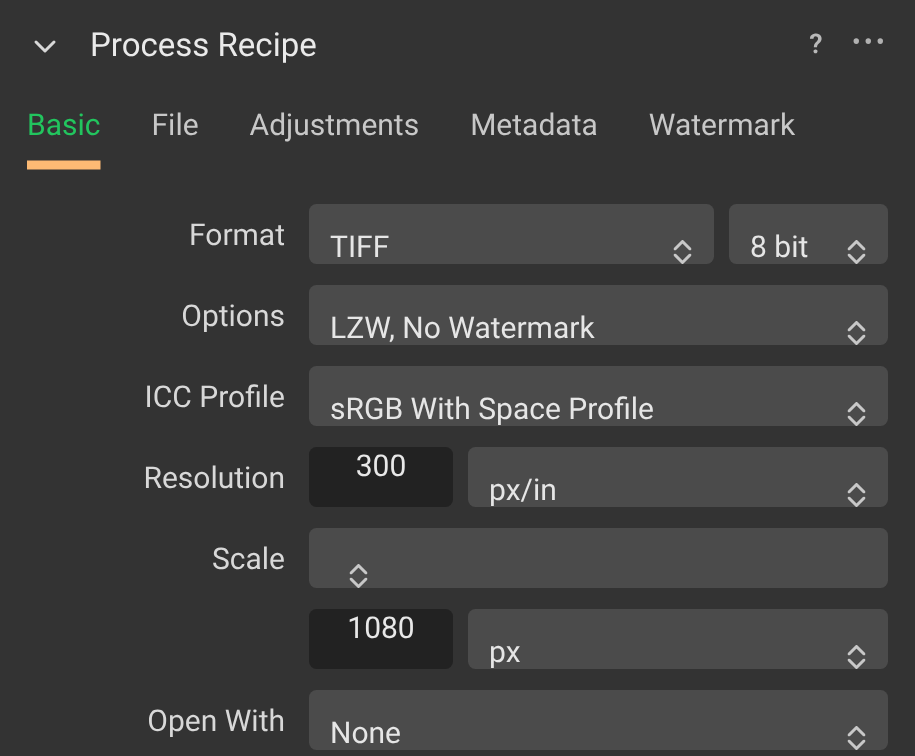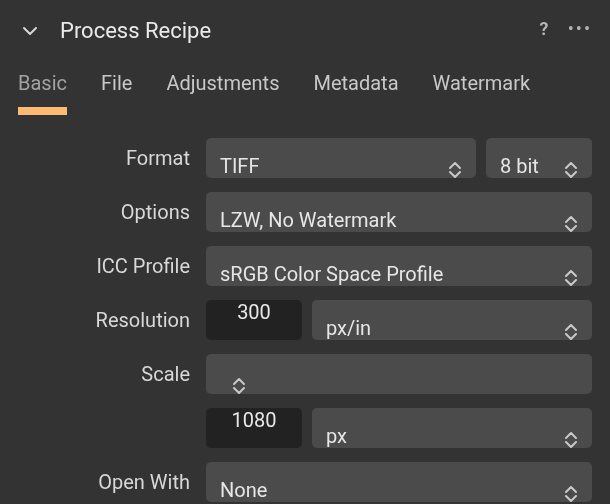--- a/index.html
+++ b/index.html
@@ -7,21 +7,21 @@
   .panel { padding: 18px 18px 0 18px; }
   .header { display: flex; align-items: center; gap: 18px; margin-bottom: 18px; }
   .chev { width: 24px; height: 24px; display:flex; align-items:center; justify-content:center; color:#d8d8d8; }
   .title { font-size: 22px; font-weight: 400; color: #eaeaea; flex: 1; }
   .hdr-icons { display:flex; align-items:center; gap:14px; color:#bfbfbf; }
   .hdr-icons svg, .hdr-icons .kebab { opacity: .9; }
   .kebab { font-size: 18px; letter-spacing: 2px; line-height: 1; transform: translateY(-2px); }
 
   .tabs { display:flex; gap: 34px; padding: 4px 0 0 0; border-bottom: 1px solid transparent; margin-bottom: 8px; }
   .tab { font-size: 20px; color: #c8c8c8; padding: 6px 0 12px 0; cursor: default; }
-  .tab.active { color: #a3a3a3; border-bottom: 8px solid #fdba74; }
+  .tab.active { color: #22c55e; border-bottom: 6px solid #fdba74; }
 
   .rows { padding-top: 14px; display:flex; flex-direction:column; gap: 14px; }
   .row { display:flex; align-items:center; gap: 12px; }
   .label { width: 176px; text-align: right; font-size: 20px; color: #d8d8d8; padding-right: 4px; }
   .label.empty { visibility: hidden; }
 
   .ctrls { flex:1; display:flex; gap: 10px; }
 
   .select { background: #4b4b4b; border-radius: 5px; height: 40px; display:flex; align-items:flex-end; padding: 0 10px 0 14px; font-size: 20px; color: #e6e6e6; position: relative; }
   .select .val { flex:1; white-space: nowrap; overflow:hidden; text-overflow: ellipsis; }
@@ -107,21 +107,21 @@
               </svg>
           </span>
         </div>
       </div>
     </div>
 
     <div class="row">
       <div class="label">ICC Profile</div>
       <div class="ctrls">
         <div class="select flex1">
-          <span class="val">sRGB Color Space Profile</span>
+          <span class="val">sRGB With Space Profile</span>
           <span class="stepper">
             <svg width="12" height="7" viewBox="0 0 12 7">
                 <path d="M1 6 L6 1 L11 6" fill="none" stroke="#c8c8c8" stroke-width="2" stroke-linecap="round" stroke-linejoin="round"></path>
               </svg>
             <svg width="12" height="7" viewBox="0 0 12 7">
                 <path d="M1 1 L6 6 L11 1" fill="none" stroke="#c8c8c8" stroke-width="2" stroke-linecap="round" stroke-linejoin="round"></path>
               </svg>
           </span>
         </div>
       </div>

